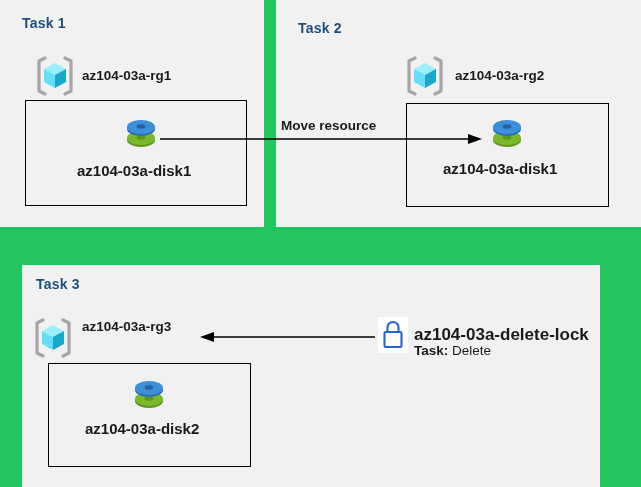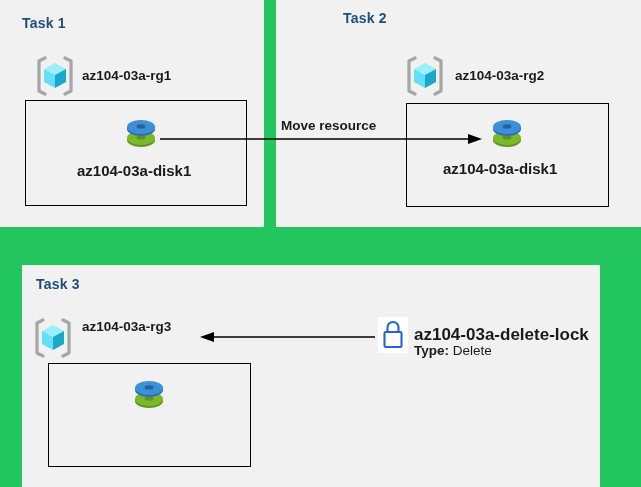--- a/index.html
+++ b/index.html
@@ -33,21 +33,21 @@
 
   .panel-title {
     position: absolute;
     color: #1f4e79;
     font-size: 14px;
     font-weight: bold;
     letter-spacing: 0.2px;
     white-space: nowrap;
   }
   #title-task1 { left: 22px;  top: 15px; }
-  #title-task2 { left: 298px; top: 10px; margin-left: 45px; }
+  #title-task2 { left: 298px; top: 20px; }
   #title-task3 { left: 36px;  top: 276px; }
 
   
   .resbox {
     position: absolute;
     border: 1.5px solid #000000;
     background: transparent;
     box-sizing: border-box;
   }
   #box-task1 { left: 25px;  top: 100px; width: 222px; height: 106px; }
@@ -228,30 +228,31 @@
   <div class="disk-icon" id="diskicon-3">
     <svg width="40" height="40" viewBox="0 0 40 40" xmlns="http://www.w3.org/2000/svg">
       <ellipse cx="20" cy="26" rx="14" ry="7" fill="#5f9520"></ellipse>
       <ellipse cx="20" cy="24" rx="14" ry="7" fill="#7ab929"></ellipse>
       <ellipse cx="20" cy="23.5" rx="4.4" ry="2.2" fill="#5f9520"></ellipse>
       <ellipse cx="20" cy="15" rx="14" ry="7" fill="#2f6fb0"></ellipse>
       <ellipse cx="20" cy="13" rx="14" ry="7" fill="#3c8fd9"></ellipse>
       <ellipse cx="20" cy="12.5" rx="4.4" ry="2.2" fill="#2a6099"></ellipse>
     </svg>
   </div>
+  <div class="disk-label" id="disklabel-3">az104-03a-disk2</div>
 
   <svg class="arrow-svg" id="arrow-lock" viewBox="0 0 185 24" xmlns="http://www.w3.org/2000/svg">
     <line x1="175" y1="11" x2="13" y2="11" stroke="#000000" stroke-width="1.4"></line>
     <polygon points="0,11 14,6 14,16" fill="#000000"></polygon>
   </svg>
 
   <div id="lock-icon">
     <svg width="30" height="36" viewBox="0 0 30 36" xmlns="http://www.w3.org/2000/svg">
       <path d="M9.5 15 L9.5 10.5 A5.5 5.5 0 0 1 20.5 10.5 L20.5 15" fill="none" stroke="#2564cf" stroke-width="2.1"></path>
       <rect x="6.5" y="15" width="17" height="15" rx="1.2" fill="none" stroke="#2564cf" stroke-width="2.1"></rect>
     </svg>
   </div>
   <div class="lock-label" id="locklabel-name">az104-03a-delete-lock</div>
   <div class="lock-label" id="locklabel-type">
-    <span class="tkey">Type:</span><span class="tval"> </span><span class="tval">Delete</span>
+    <span class="tkey">Task:</span><span class="tval"> </span><span class="tval">Delete</span>
   </div>
 
 </div>
 
 </body></html>

